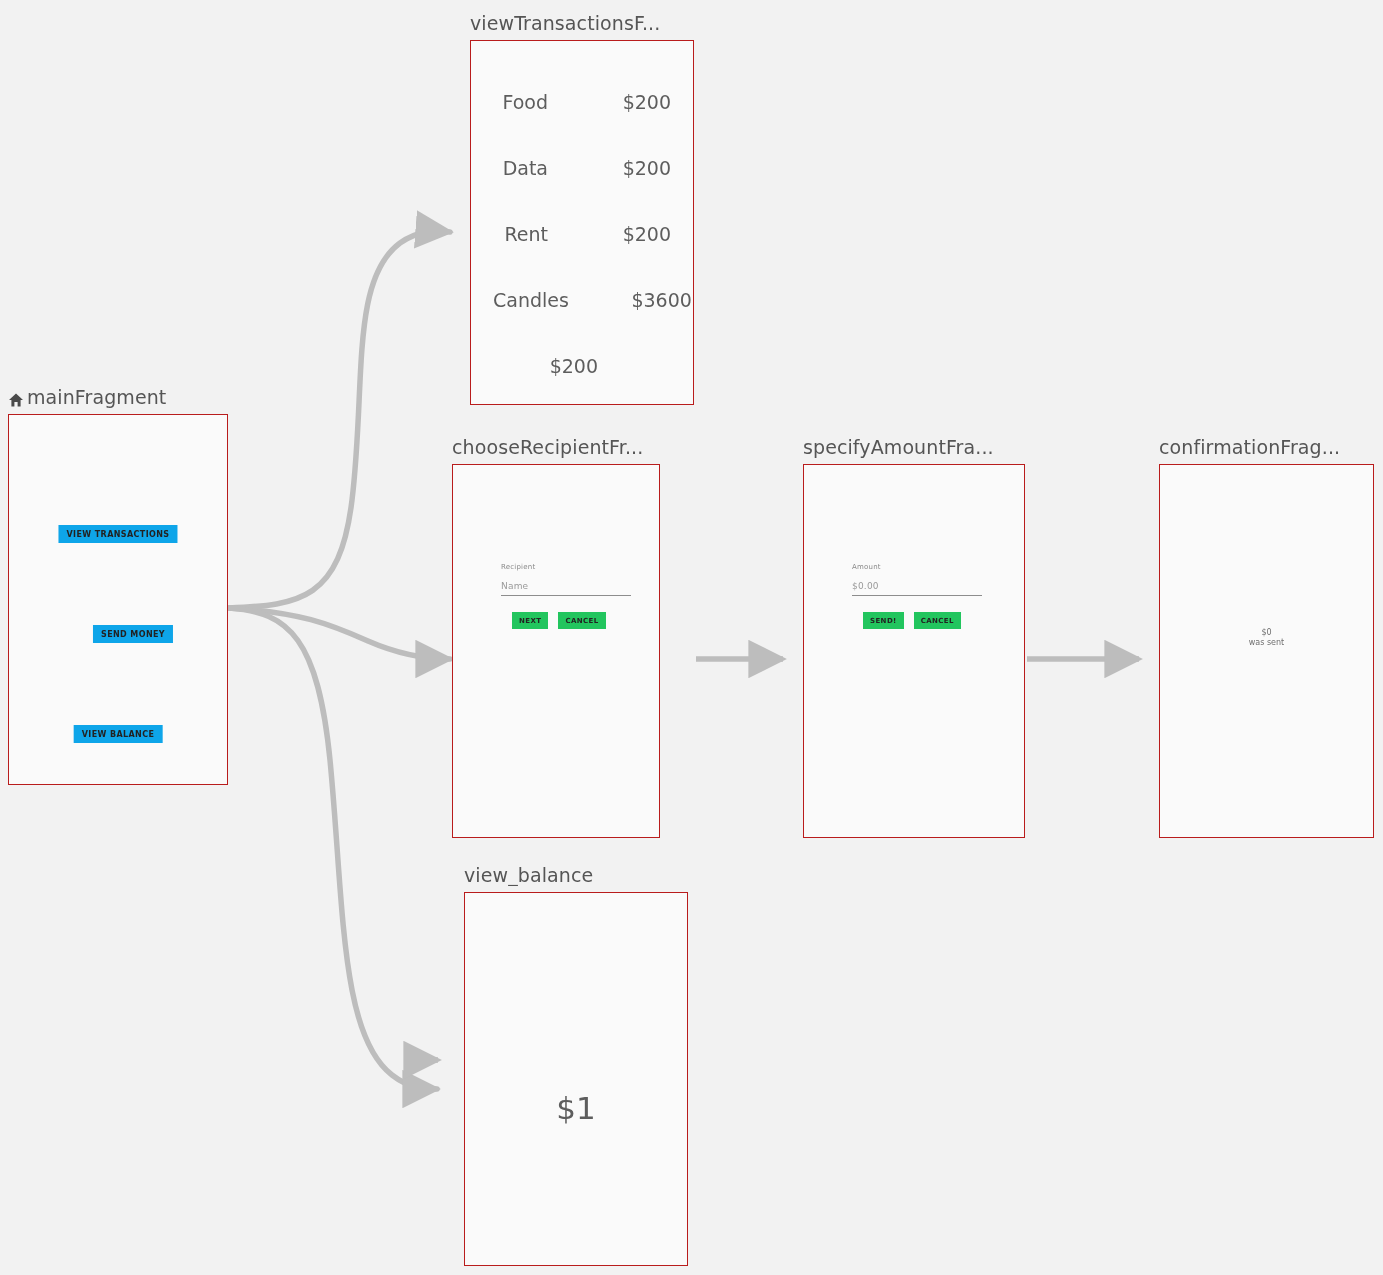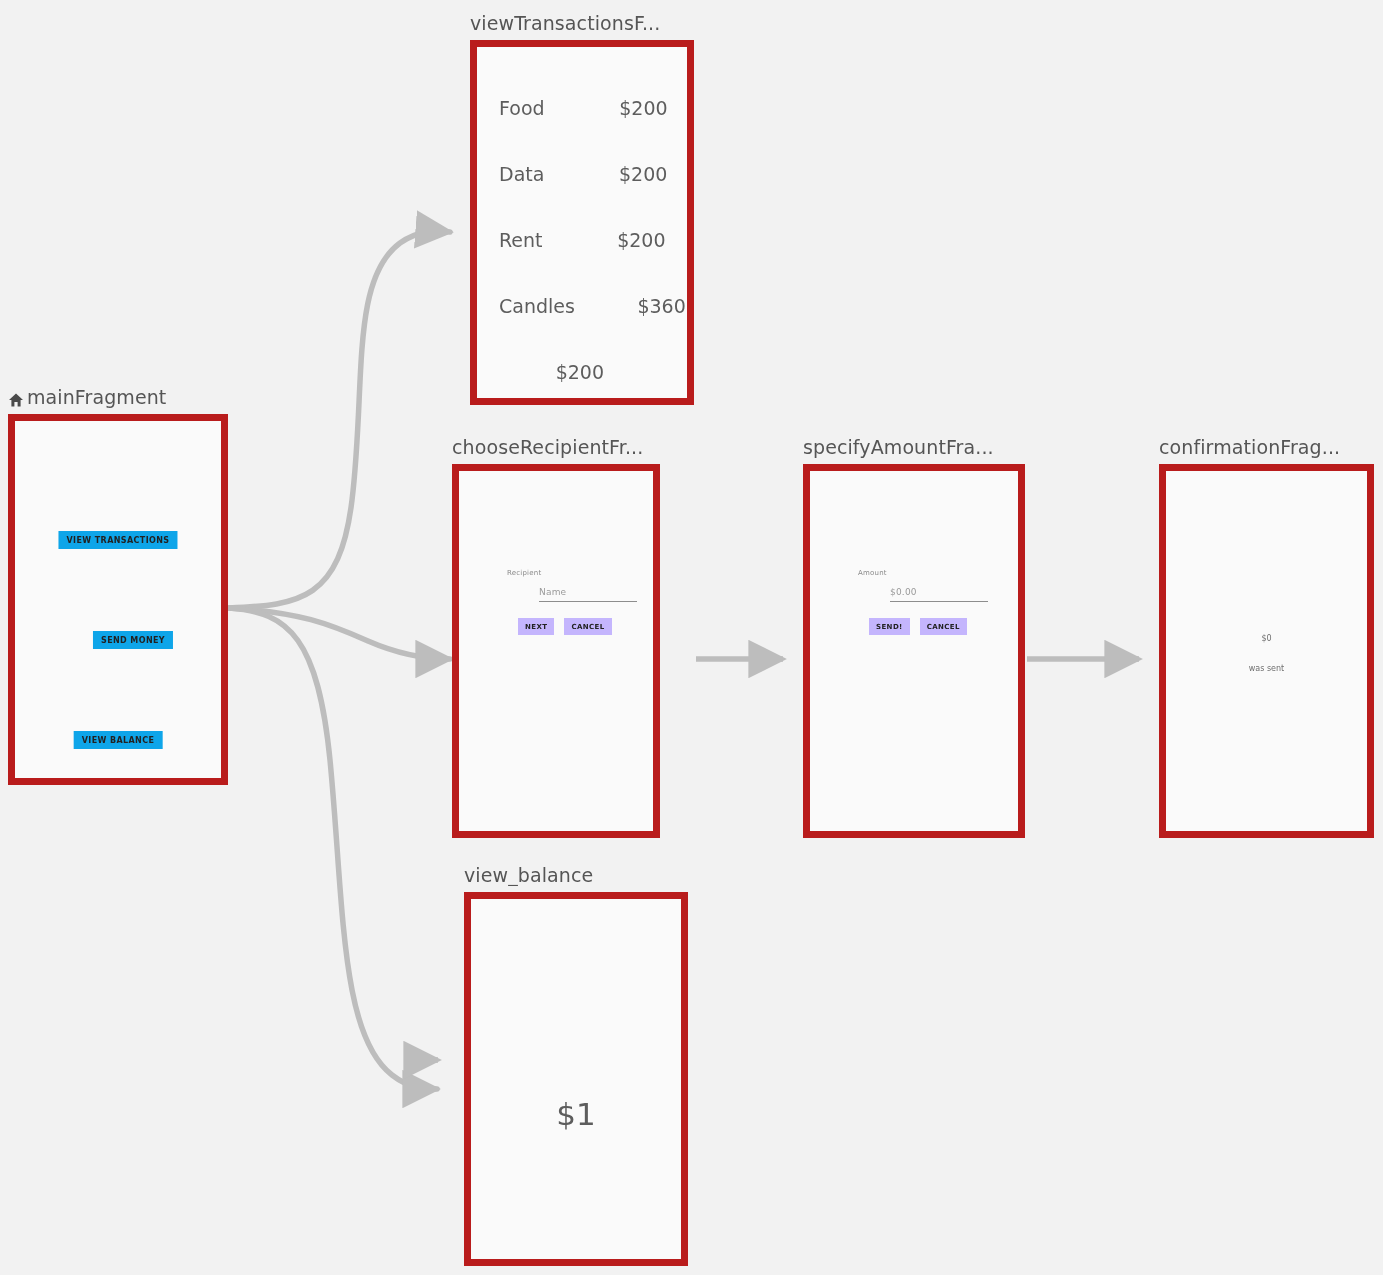--- a/index.html
+++ b/index.html
@@ -43,21 +43,21 @@
   .home-icon {
     display: inline-block;
     width: 16px;
     height: 16px;
     flex: 0 0 auto;
     position: relative;
     top: 1px;
   }
   .card {
     background: #fafafa;
-    border: 7px solid #b91c1c;
+    border: 1px solid #b91c1c;
     box-sizing: border-box;
     position: relative;
     overflow: hidden;
   }
 
   
   #node-main { left: 8px; top: 386px; }
   #node-main .card { width: 220px; height: 371px; }
   .main-btn {
     position: absolute;
@@ -121,30 +121,29 @@
     margin-bottom: 9px;
     letter-spacing: 0.2px;
   }
   .form-input {
     font-size: 9px;
     color: #9a9a9a;
     border-bottom: 1px solid #8d8d8d;
     padding-bottom: 3px;
     line-height: 11px;
     letter-spacing: 0.2px;
-    margin-left: 32px;
   }
   .form-buttons {
     display: flex;
     gap: 10px;
     margin-top: 16px;
     padding-left: 11px;
   }
   .form-btn {
-    background: #c4b5fd;
+    background: #22c55e;
     color: #222222;
     font-size: 7px;
     font-weight: bold;
     letter-spacing: 0.4px;
     padding: 5px 7px 4px 7px;
     line-height: 8px;
     white-space: nowrap;
   }
 
   
@@ -158,21 +157,21 @@
   }
   .confirm-amount {
     font-size: 8px;
     color: #6e6e6e;
     line-height: 10px;
   }
   .confirm-text {
     font-size: 8px;
     color: #6e6e6e;
     line-height: 10px;
-    margin-top: 20px;
+    margin-top: 0;
   }
 
   
   #node-balance { left: 464px; top: 864px; }
   #node-balance .card { width: 224px; height: 374px; }
   .balance-amount {
     position: absolute;
     left: 0; right: 0;
     top: 198px;
     text-align: center;

